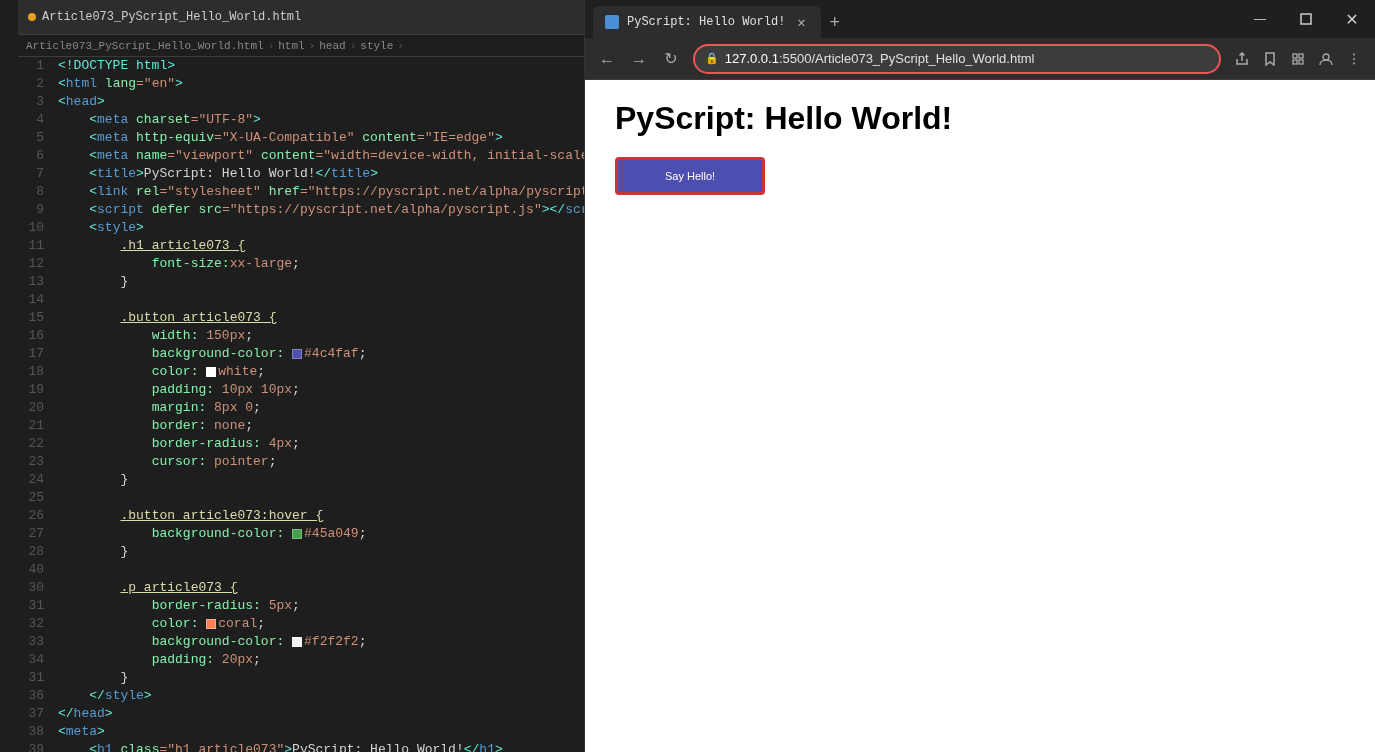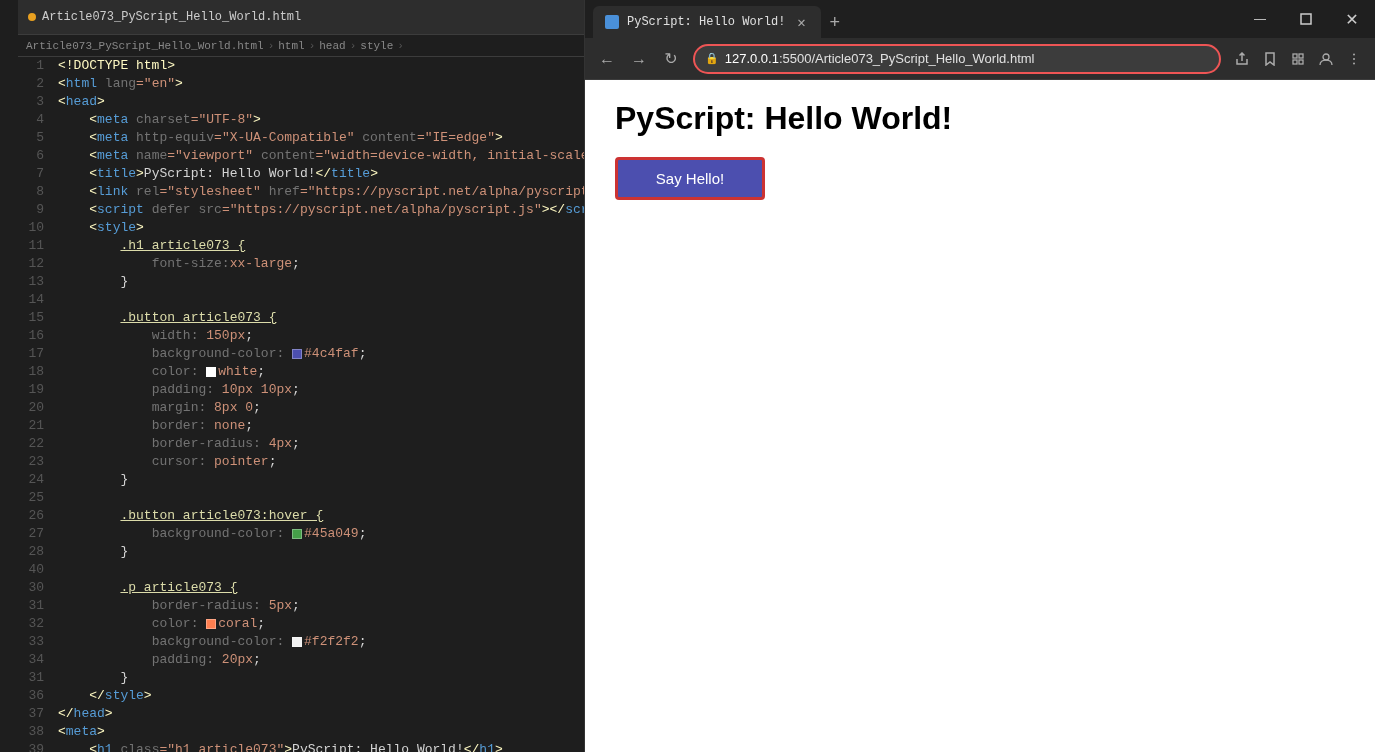--- a/index.html
+++ b/index.html
@@ -89,26 +89,26 @@
     }
 
     .line-content {
       flex: 1;
       white-space: pre;
       color: #d4d4d4;
       padding-left: 2px;
     }
 
     
-    .c-gray { color: #fef9c3; }
+    .c-gray { color: #5eead4; }
     .c-blue { color: #569cd6; }
     .c-orange { color: #ce9178; }
     .c-yellow { color: #dcdcaa; text-decoration: underline; }
     .c-white { color: #d4d4d4; }
-    .c-attr { color: #737373; }
+    .c-attr { color: #86efac; }
 
     
     #browser-panel {
       flex: 1;
       background: #ffffff;
       display: flex;
       flex-direction: column;
       height: 100%;
     }
 
@@ -264,21 +264,21 @@
       margin-bottom: 20px;
       font-family: Arial, sans-serif;
     }
 
     .say-hello-btn {
       background: #4c4faf;
       color: white;
       border: 3px solid #cc3333;
       border-radius: 4px;
       padding: 10px 20px;
-      font-size: 15px;
+      font-size: 11px;
       cursor: pointer;
       width: 150px;
       text-align: center;
       font-family: Arial, sans-serif;
     }
 
     
     .browser-top-bar {
       background: #1f1f1f;
       height: 38px;

